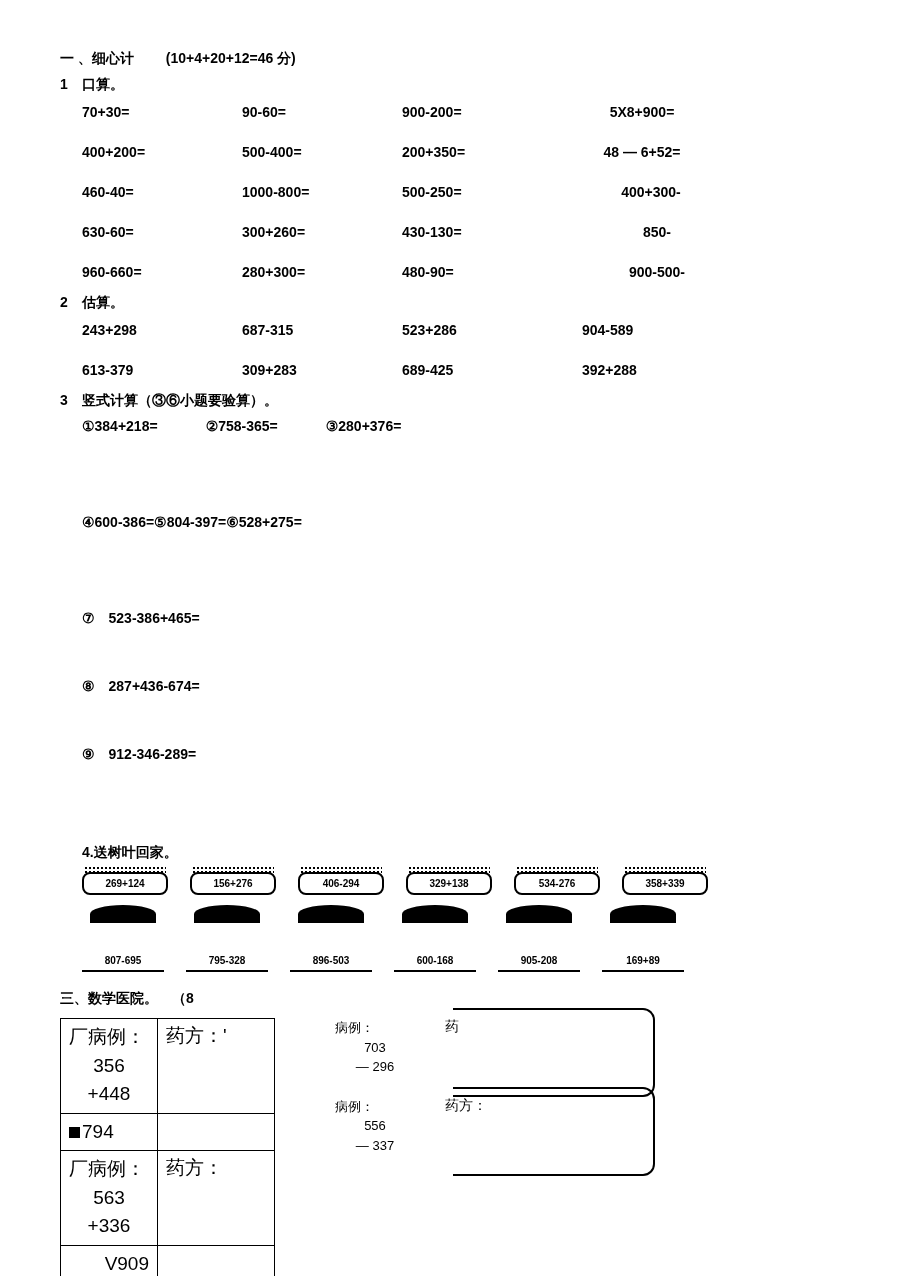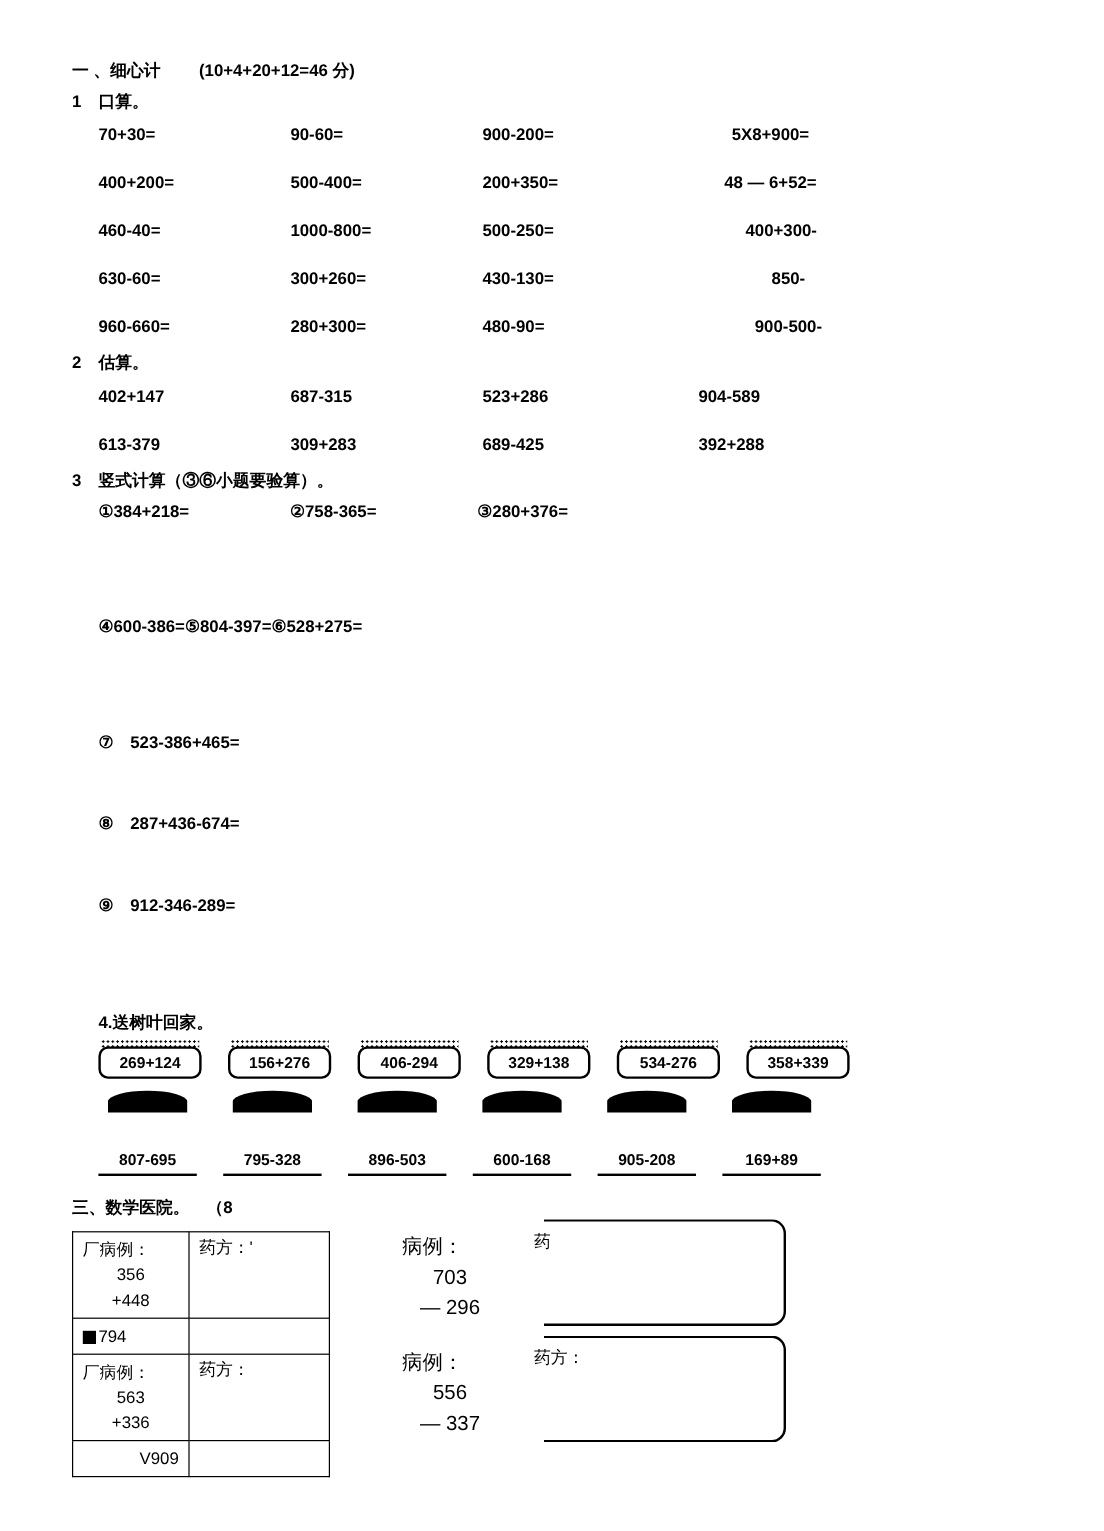--- a/index.html
+++ b/index.html
@@ -29,21 +29,21 @@
     .problem-grid {
       display: grid;
       grid-template-columns: 160px 160px 160px 160px;
       row-gap: 24px;
       margin: 10px 0 14px 0;
       font-weight: bold;
     }
     .col4 { position: relative; text-align: center; }
     .vertical-row {
       display: flex;
-      gap: 84px;
+      gap: 48px;
       margin: 8px 0 80px 0;
       font-weight: bold;
     }
     .vertical-row2 {
       margin: 8px 0 80px 0;
       font-weight: bold;
     }
     .vertical-row3 {
       display: flex;
       gap: 50px;
@@ -55,21 +55,21 @@
       display: flex;
       gap: 22px;
       margin: 10px 0 18px 0;
       flex-wrap: nowrap;
     }
     .leaf {
       border: 2px solid #000;
       border-radius: 8px;
       padding: 4px 6px;
       font-weight: bold;
-      font-size: 13px;
+      font-size: 10px;
       position: relative;
       min-width: 70px;
       text-align: center;
     }
     .leaf::before {
       content: "";
       position: absolute;
       top: -8px;
       left: 0;
       right: 0;
@@ -100,36 +100,36 @@
       margin-top: 10px;
     }
     .hosp-left {
       border: 1px solid #000;
       border-collapse: collapse;
     }
     .hosp-left td {
       border: 1px solid #000;
       vertical-align: top;
       padding: 4px 8px;
-      font-size: 14px;
+      font-size: 19px;
     }
     .hosp-case { width: 80px; text-align: center; line-height: 1.5; }
     .hosp-rx { width: 100px; }
     .hosp-right { position: relative; }
     .hosp-right-row {
       display: flex;
       align-items: flex-start;
       gap: 30px;
       margin-bottom: 20px;
       position: relative;
     }
     .hosp-right-case {
       text-align: center;
       line-height: 1.5;
-      font-size: 17px;
+      font-size: 13px;
       width: 80px;
     }
     .hosp-right-rx {
       position: relative;
       width: 200px;
     }
     .bracket {
       position: absolute;
       right: -10px;
       top: -10px;
@@ -177,21 +177,21 @@
     <div>280+300=</div>
     <div>480-90=</div>
     <div class="col4" style="margin-left:30px">900-500-</div>
   </div>
 </div>
 
 <div class="sub-section">
   <span class="num-marker">2</span>
   <span style="font-weight:bold">估算。</span>
   <div class="problem-grid" style="grid-template-columns:160px 160px 160px 160px;">
-    <div>402+147</div>
+    <div>243+298</div>
     <div>687-315</div>
     <div>523+286</div>
     <div style="margin-left:20px">904-589</div>
     <div>613-379</div>
     <div>309+283</div>
     <div>689-425</div>
     <div style="margin-left:20px">392+288</div>
   </div>
 </div>
 

